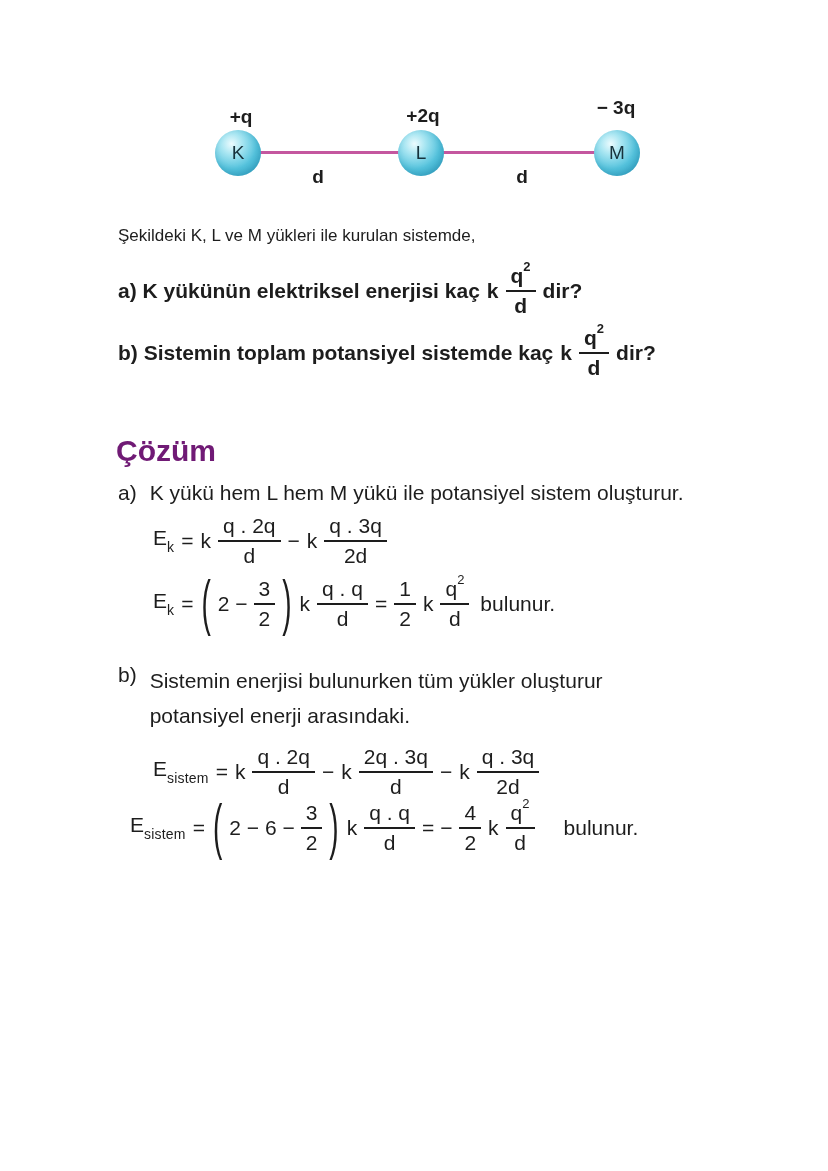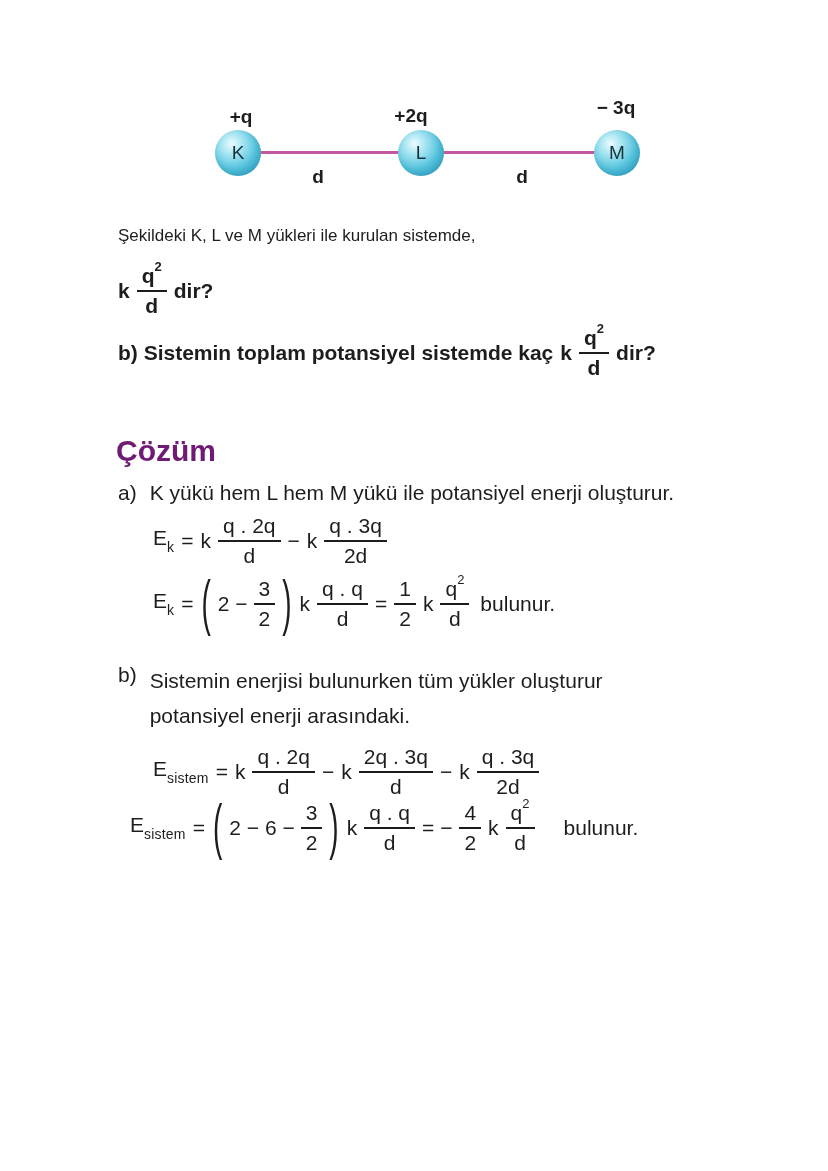--- a/index.html
+++ b/index.html
@@ -47,29 +47,30 @@
       <span>K</span>
     </div>
   <div class="node" style="left:398px">
       <span>L</span>
     </div>
   <div class="node" style="left:594px">
       <span>M</span>
     </div>
 
   <div class="charge-lbl" style="left:241px;top:117px">+q</div>
-  <div class="charge-lbl" style="left:411px;top:116px">+2q</div>
+  <div class="charge-lbl" style="left:423px;top:116px">+2q</div>
   <div class="charge-lbl" style="left:616px;top:108px">− 3q</div>
 
   <div class="dist-lbl" style="left:318px;top:177px">d</div>
   <div class="dist-lbl" style="left:522px;top:177px">d</div>
 
   <div class="line" style="left:118px;top:226px">Şekildeki K, L ve M yükleri ile kurulan sistemde,</div>
 
   <div class="qline" style="left:118px;top:262px">
+    <span>a) K yükünün elektriksel enerjisi kaç</span>
     <span>k</span>
     <span class="frac">
       <span class="num">
           <span>q</span>
           <sup class="s2">2</sup>
         </span>
       <span class="den">d</span>
     </span>
     <span>dir?</span>
   </div>
@@ -84,21 +85,21 @@
         </span>
       <span class="den">d</span>
     </span>
     <span>dir?</span>
   </div>
 
   <div class="heading" style="left:116px;top:434px;color:#701a75">Çözüm</div>
 
   <div class="soltext" style="left:118px;top:481px">
     <span>a)</span>
-    <span>K yükü hem L hem M yükü ile potansiyel enerji oluşturur.</span>
+    <span>K yükü hem L hem M yükü ile potansiyel sistem oluşturur.</span>
   </div>
 
   <div class="eq" style="left:153px;top:514px">
     <span class="lhs"><span>E</span><sub>k</sub></span>
     <span>=</span>
     <span>k</span>
     <span class="frac">
         <span class="num">q . 2q</span>
         <span class="den">d</span>
       </span>

